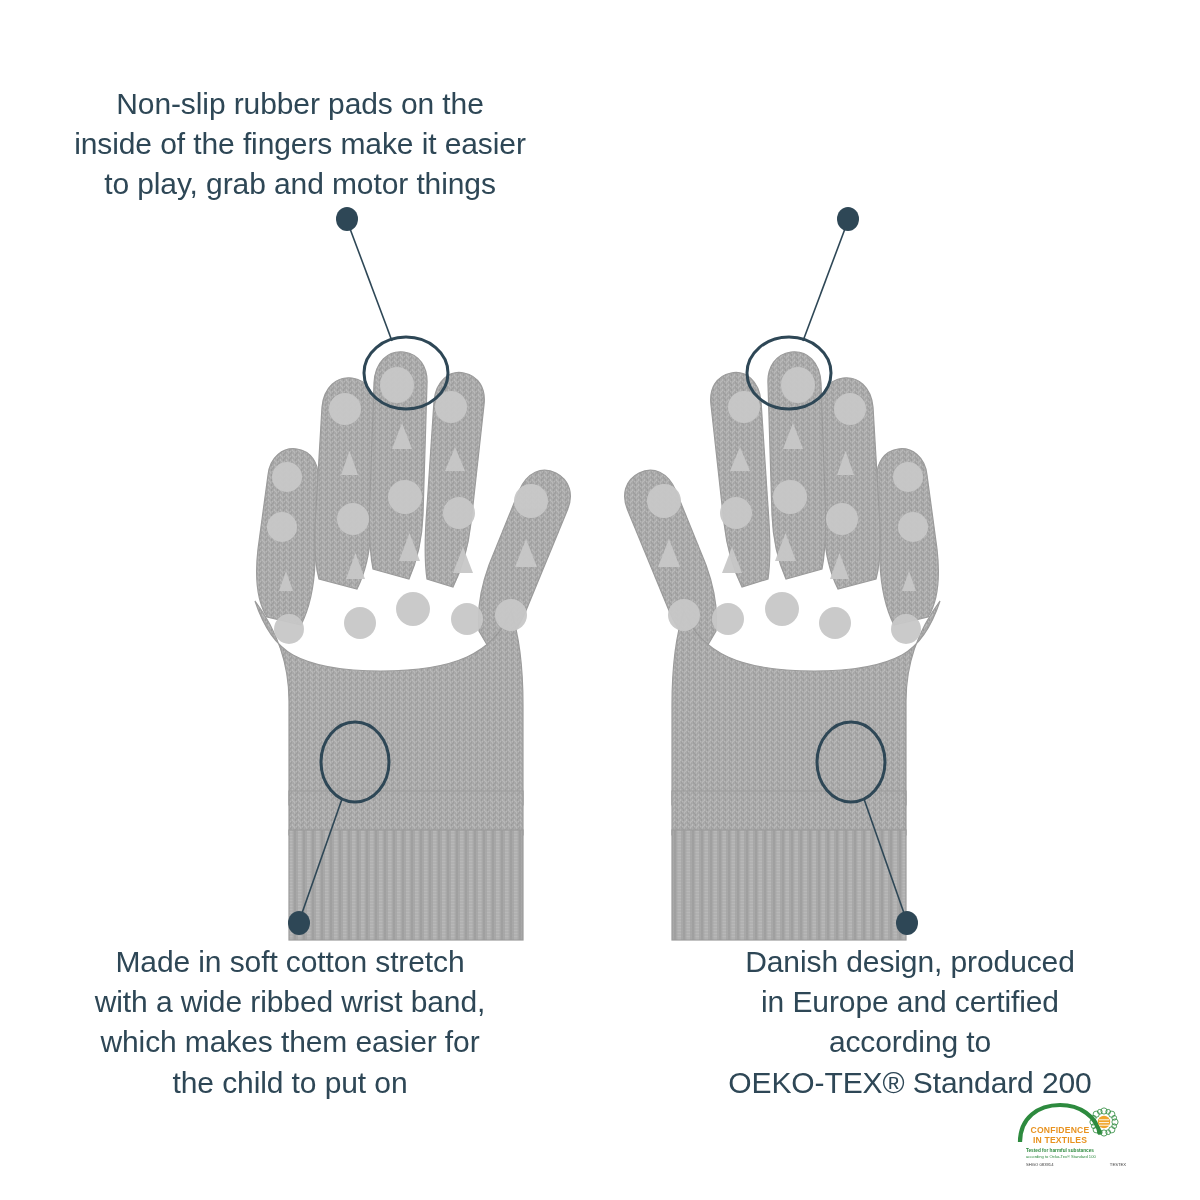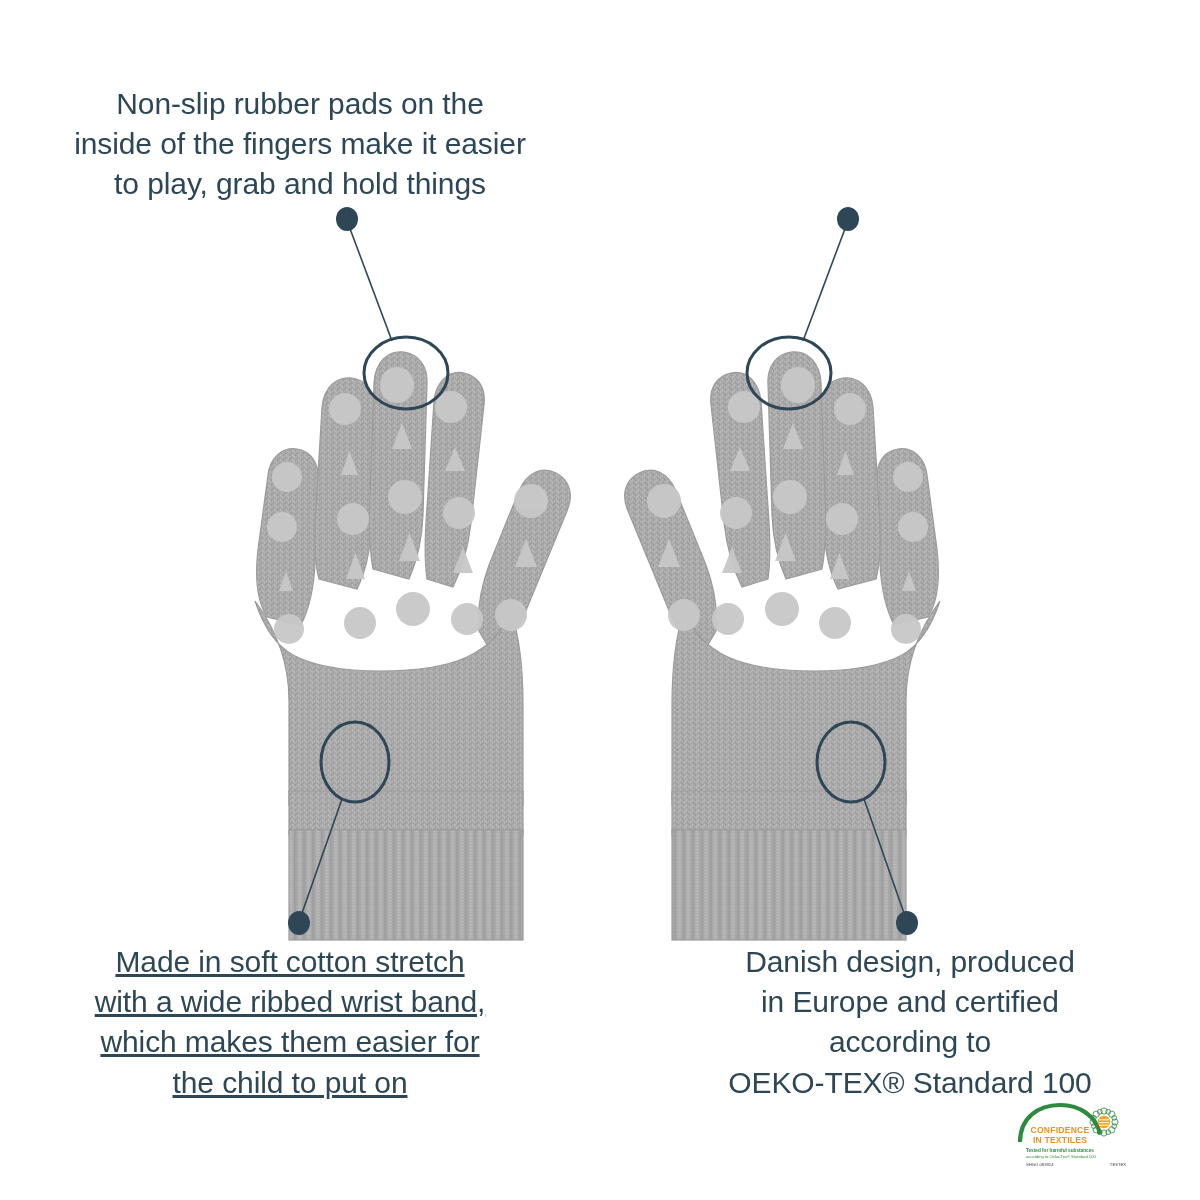--- a/index.html
+++ b/index.html
@@ -16,21 +16,21 @@
     color:#2e4756;
     font-size:30px;
     line-height:1.34;
     text-align:center;
     letter-spacing:-0.1px;
     white-space:pre-line;
     font-weight:400;
   }
   #cap-tl { left:0px;   top:84px;  width:600px; }
   #cap-tr { left:640px; top:84px;  width:520px; }
-  #cap-bl { left:0px;   top:942px; width:580px;text-decoration:underline; }
+  #cap-bl { left:0px;   top:942px; width:580px; }
   #cap-br { left:640px; top:942px; width:540px; }
 
   svg.art { position:absolute; left:0; top:0; width:1200px; height:1200px; }
 
   .oeko {
     position:absolute;
     left:1014px; top:1100px;
     width:128px; height:68px;
   }
 </style>
@@ -148,32 +148,32 @@
     <g fill="#2e4756">
       <ellipse cx="347" cy="219" rx="11" ry="12"></ellipse>
       <ellipse cx="848" cy="219" rx="11" ry="12"></ellipse>
       <ellipse cx="299" cy="923" rx="11" ry="12"></ellipse>
       <ellipse cx="907" cy="923" rx="11" ry="12"></ellipse>
     </g>
   </svg>
 
   <div class="caption" id="cap-tl">Non-slip rubber pads on the
 inside of the fingers make it easier
-to play, grab and hold things</div>
+to play, grab and motor things</div>
 
 
   <div class="caption" id="cap-bl">Made in soft cotton stretch
 with a wide ribbed wrist band,
 which makes them easier for
 the child to put on</div>
 
   <div class="caption" id="cap-br">Danish design, produced
 in Europe and certified
 according to
-OEKO-TEX® Standard 100</div>
+OEKO-TEX® Standard 200</div>
 
   <svg class="oeko" viewBox="0 0 128 68">
 
     <path d="M6,42 C6,18 24,5 46,5 C66,5 82,16 86,34" fill="none" stroke="#2d8a3e" stroke-width="4.2"></path>
 
     <g transform="translate(90,22)">
       <g stroke="#2d8a3e" stroke-width="0.8" fill="none">
         <circle cx="0" cy="-11" r="3.1"></circle>
           <circle cx="7.8" cy="-7.8" r="3.1"></circle>
         <circle cx="11" cy="0" r="3.1"></circle>

